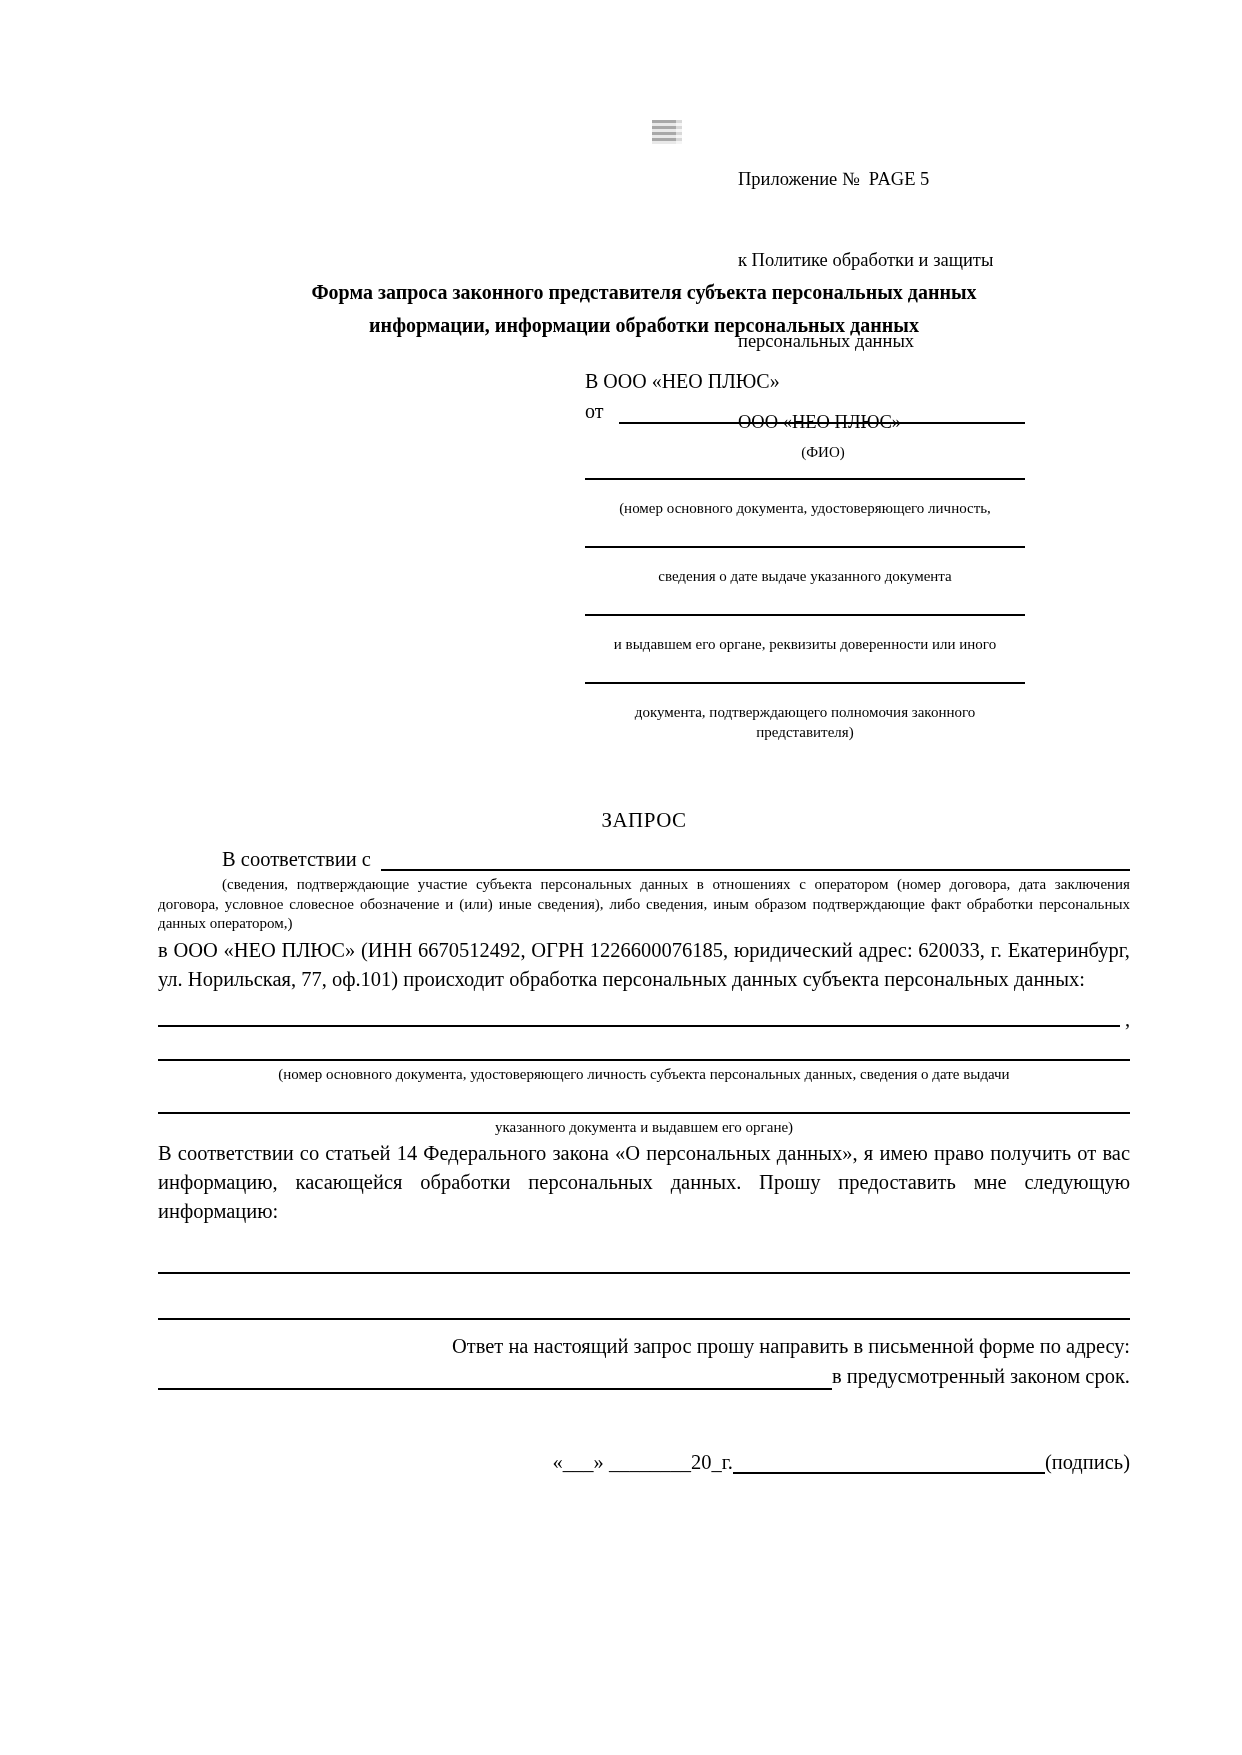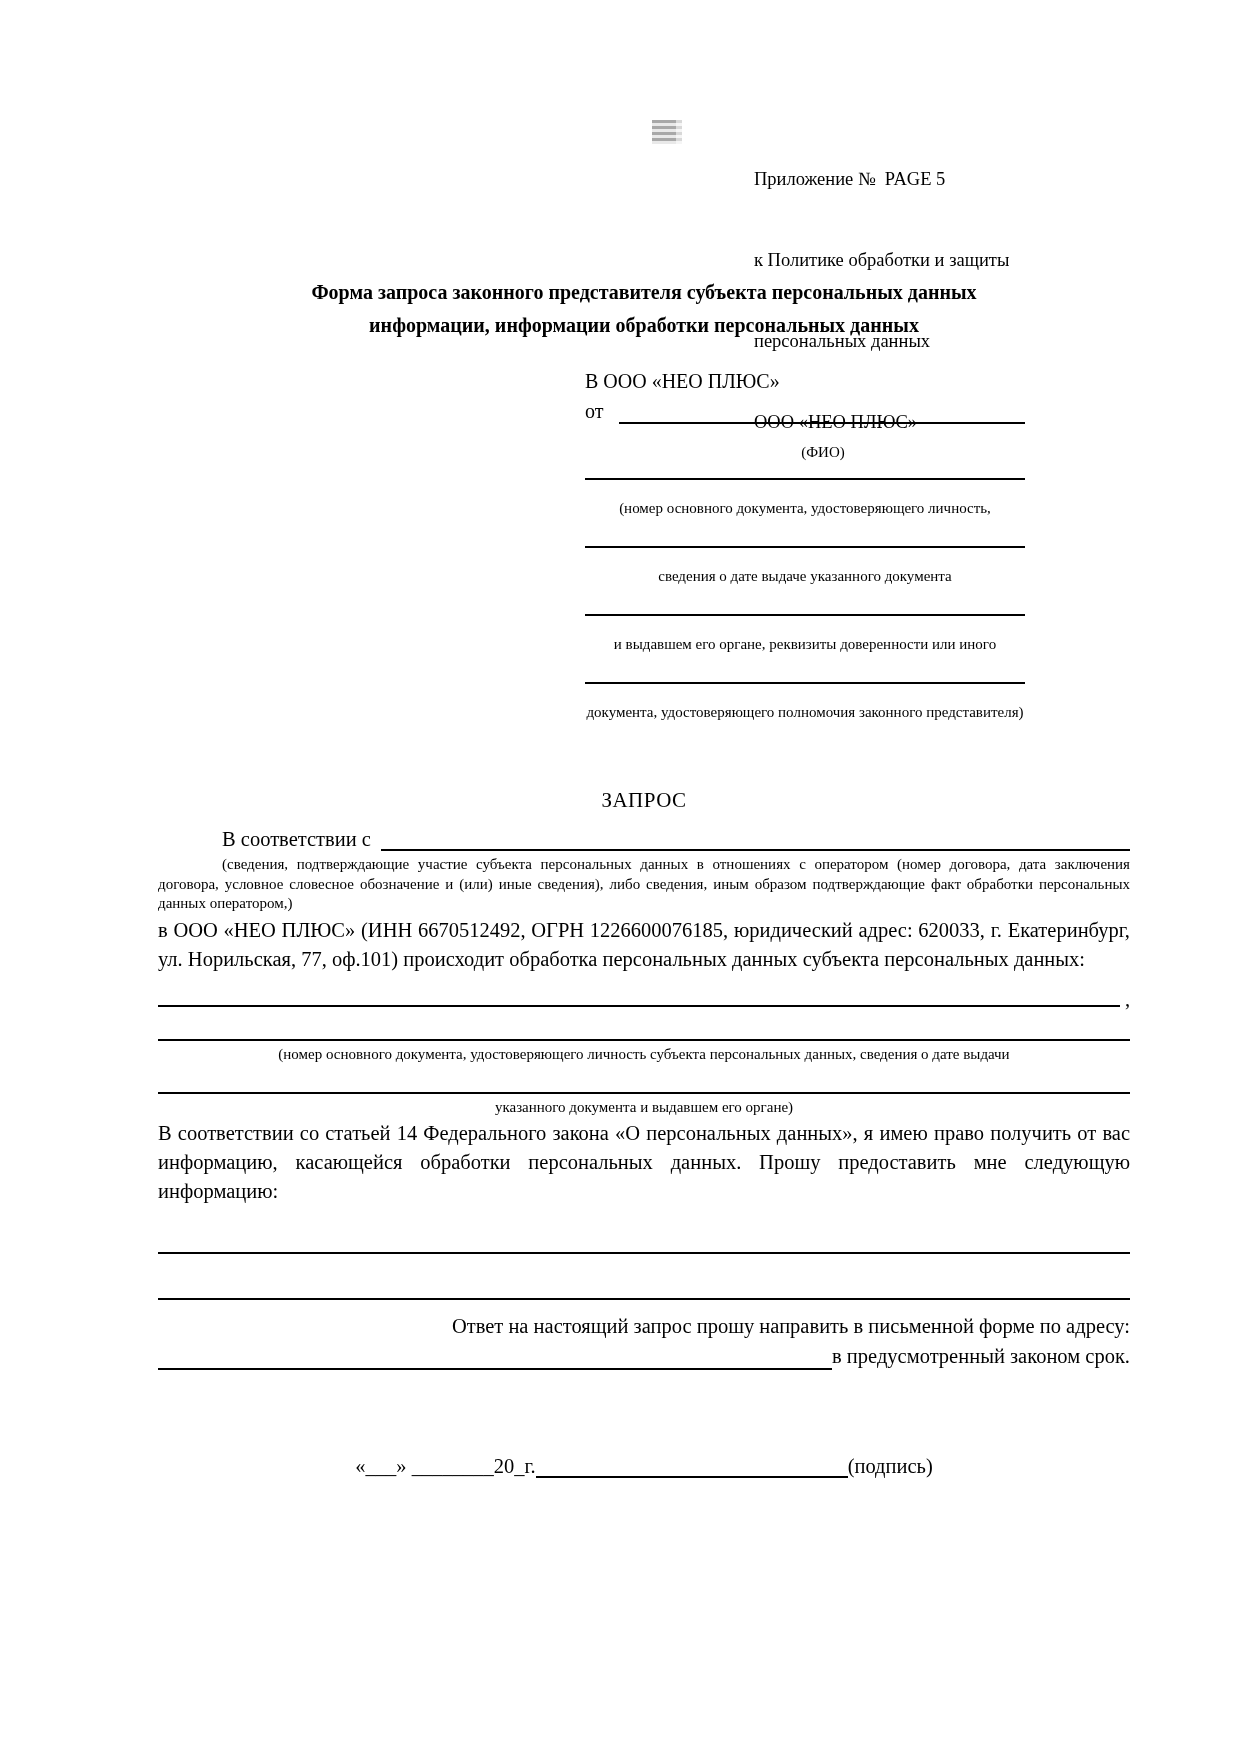--- a/index.html
+++ b/index.html
@@ -11,21 +11,21 @@
     margin:0 auto;
   }
   
   .header { position:relative; height:112px; }
   .header-icon {
     position:absolute; left:494px; top:8px; width:30px; height:24px;
     background:repeating-linear-gradient(to bottom, #a8a8a8 0 3px, #e9e9e9 3px 6px);
     box-shadow:inset -6px 0 0 rgba(255,255,255,.55);
   }
   .header-text {
-    position:absolute; left:596px; top:0; width:330px;
+    position:absolute; left:580px; top:0; width:330px;
     font-size:18.5px; line-height:27px; white-space:pre-wrap;
   }
   
   .title {
     margin-top:52px; text-align:center; font-weight:bold;
     font-size:20px; line-height:33px;
   }
   
   .addressee { margin-top:26px; margin-left:427px; width:440px; font-size:20px; line-height:26px; }
   .from-row { display:flex; align-items:flex-end; margin-top:4px;gap:8px; }
@@ -51,21 +51,21 @@
   .sub-line { margin-top:28px; }
   .law-para { }
   .blank-line-1 { margin-top:46px; }
   .blank-line-2 { margin-top:44px; }
   .response-line { margin-top:12px; text-align:right; font-size:20.5px; line-height:28px; }
   .deadline-row { display:flex; align-items:flex-end; font-size:20.5px; line-height:28px; margin-top:2px; }
   .deadline-row .fill-line { flex:1; border-bottom:2px solid #000; height:24px; }
   .deadline-row .deadline-text { white-space:nowrap; }
   
   .footer-row {
-    margin-top:82px; display:flex; justify-content:center; align-items:flex-end;
+    margin-top:58px; display:flex; justify-content:flex-end; align-items:flex-end;
     font-size:20.5px;
   }
   .signature-area { display:flex; align-items:flex-end; }
   .signature-line { width:312px; border-bottom:2px solid #000; height:24px; }
 </style>
 </head>
 <body>
 
 <div class="page">
 
@@ -99,21 +99,21 @@
     <div class="addr-group">
       <div class="u-line"></div>
       <div class="addr-caption">сведения о дате выдаче указанного документа</div>
     </div>
     <div class="addr-group">
       <div class="u-line"></div>
       <div class="addr-caption">и выдавшем его органе, реквизиты доверенности или иного</div>
     </div>
     <div class="addr-group">
       <div class="u-line"></div>
-      <div class="addr-caption">документа, удостоверяющего полномочия законного представителя)</div>
+      <div class="addr-caption">документа, подтверждающего полномочия законного представителя)</div>
     </div>
   </div>
 
   <div class="zapros-heading">ЗАПРОС</div>
 
   <div class="intro-row">
     <span class="intro-indent"></span>
     <span>В соответствии с</span>
     <span class="fill-line"></span>
   </div>

